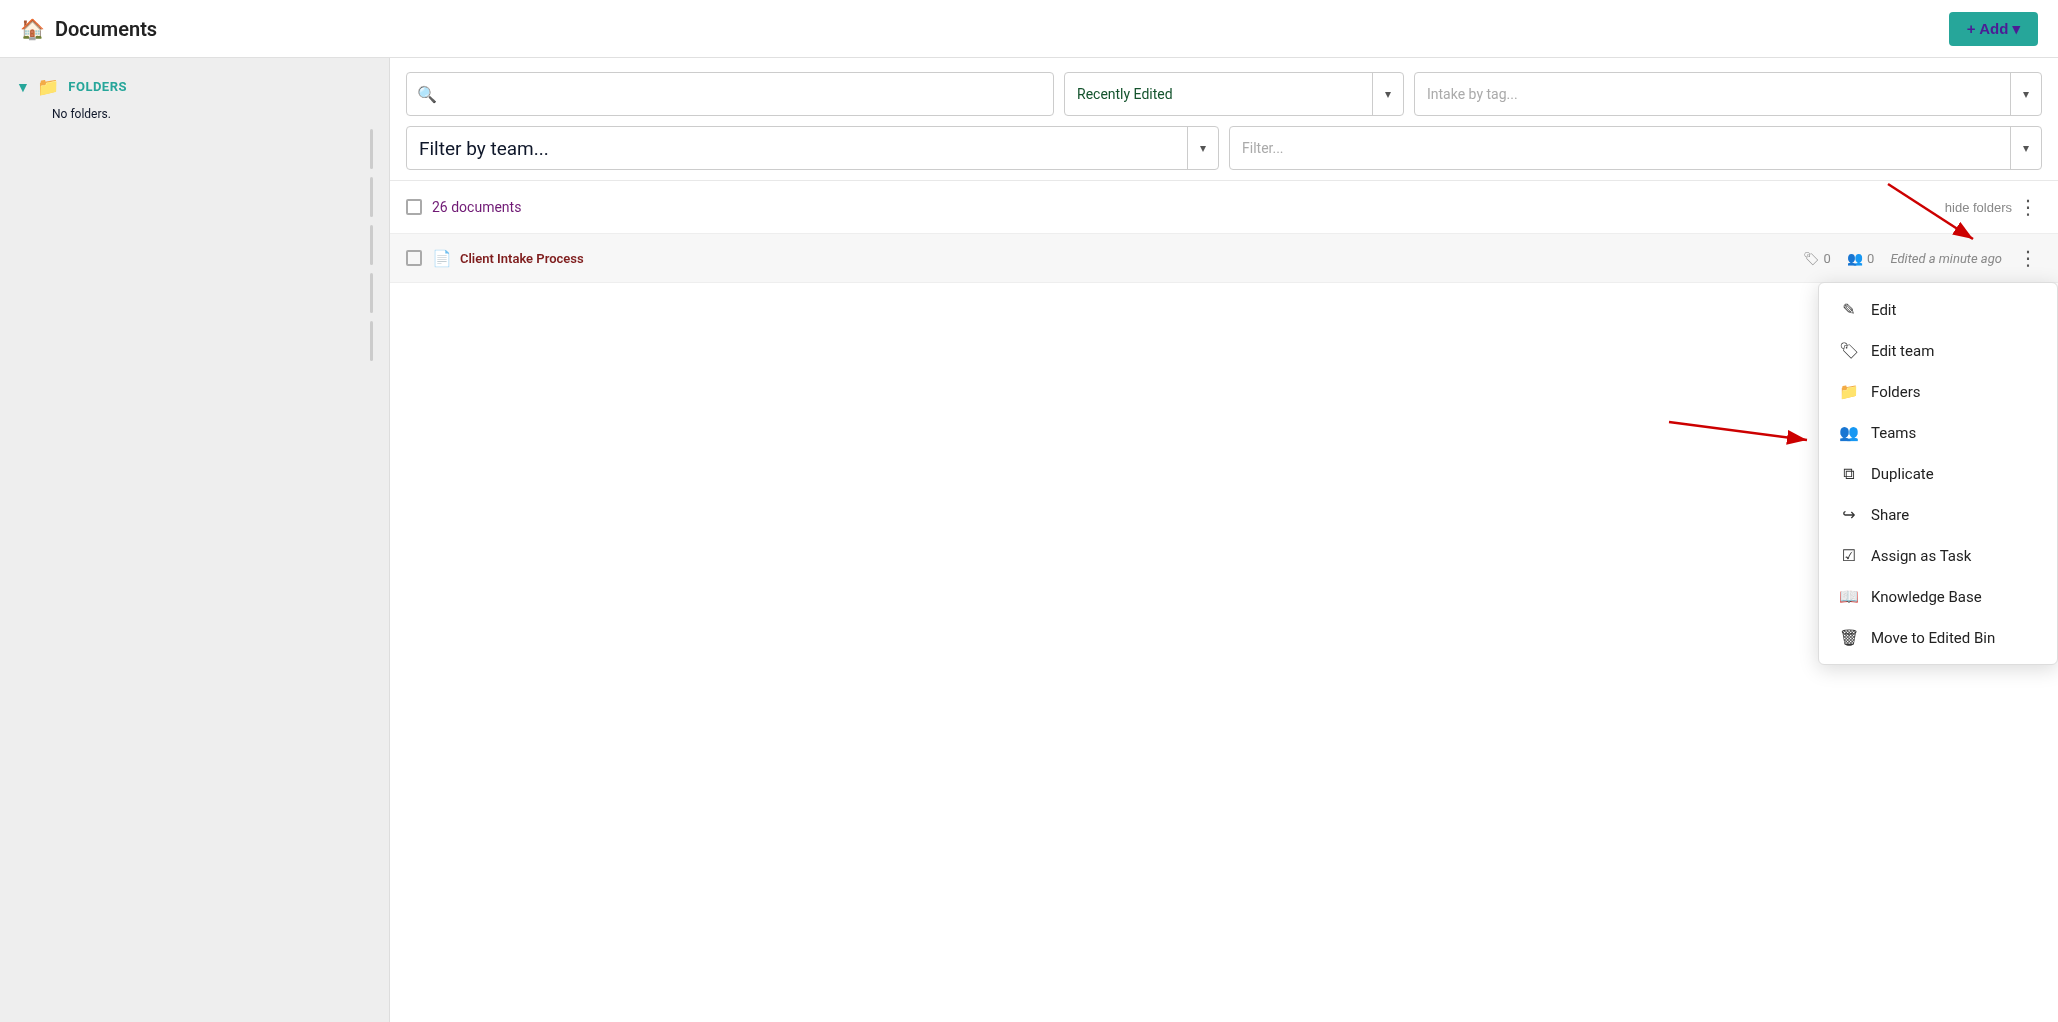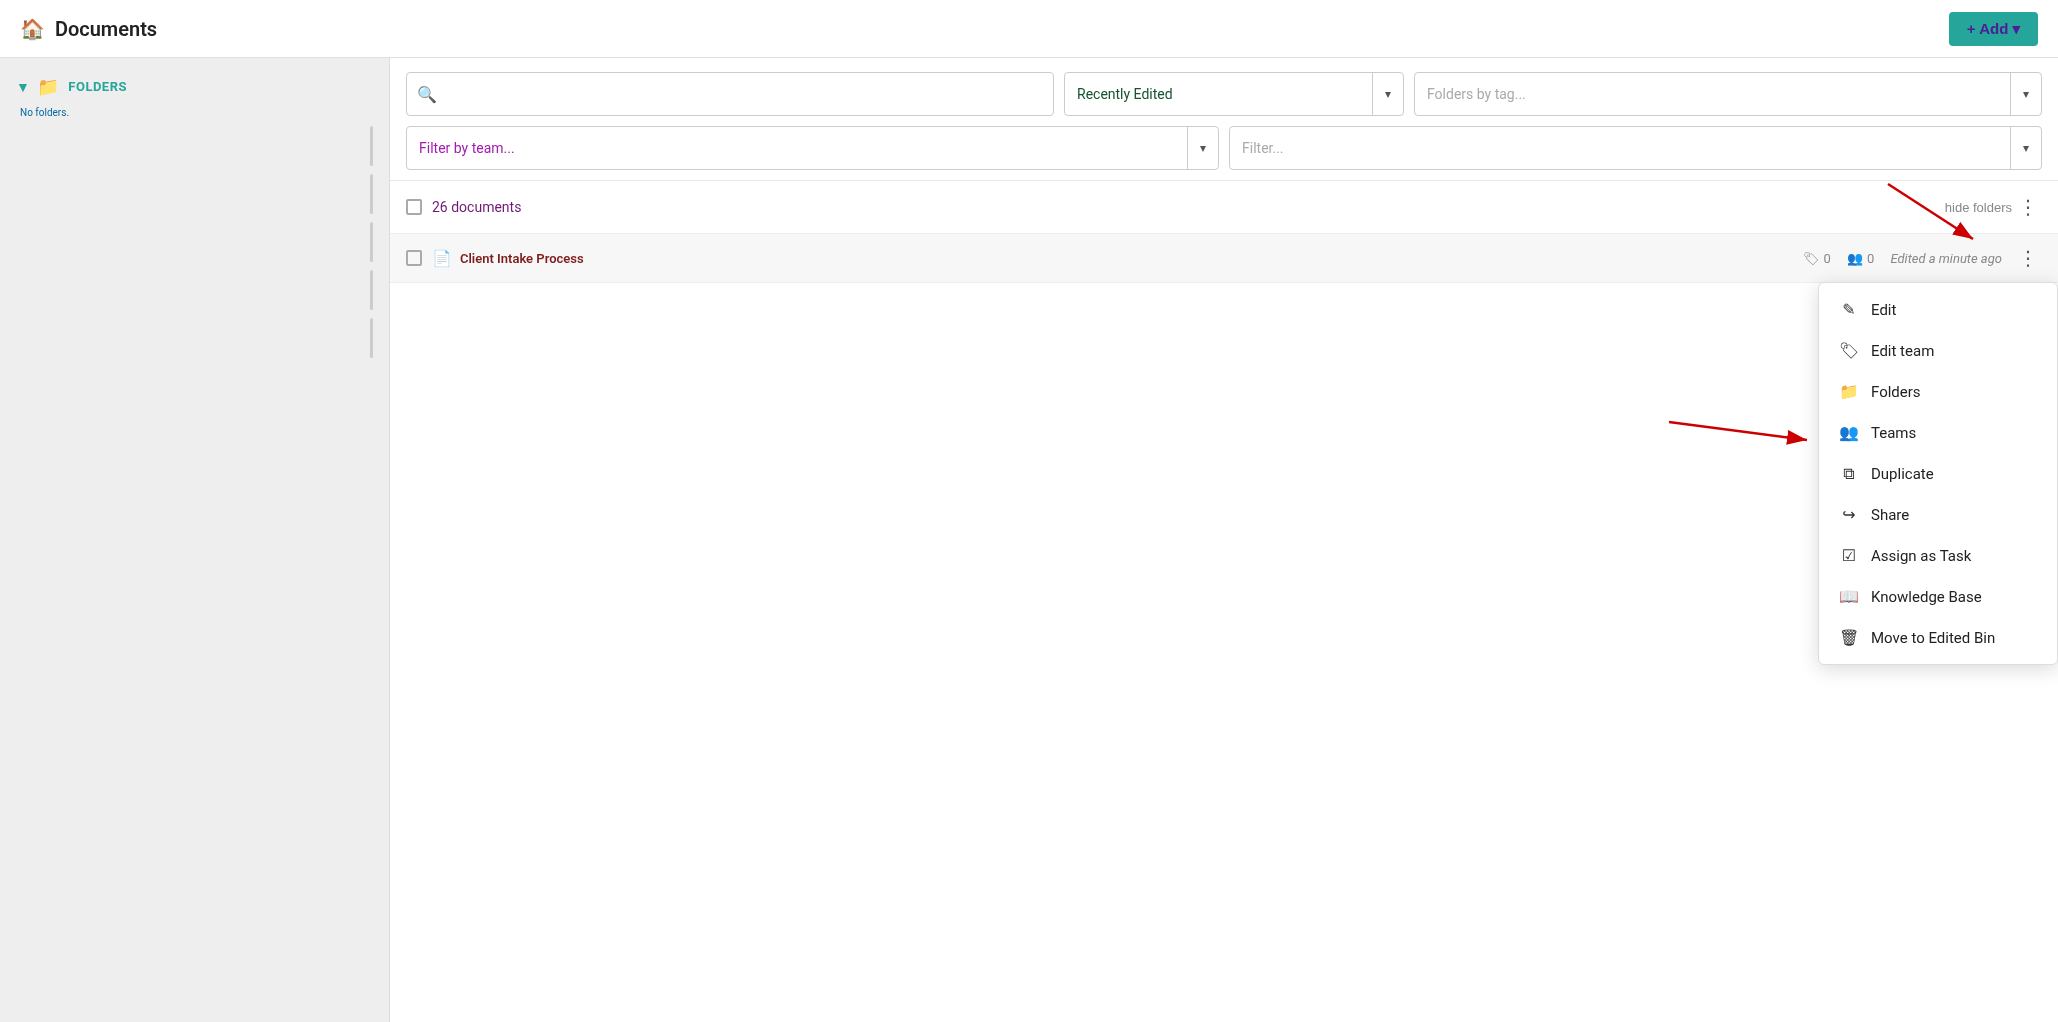--- a/index.html
+++ b/index.html
@@ -62,21 +62,21 @@
     }
     .chevron-down { color: #26a69a; font-size: 14px; }
     .folder-icon { color: #26a69a; font-size: 18px; }
     .folders-label {
       font-size: 13px;
       font-weight: 700;
       color: #26a69a;
       letter-spacing: 0.5px;
       text-transform: uppercase;
     }
-    .no-folders { font-size: 10px; color: #0369a1; padding-left: 4px; }
+    .no-folders { font-size: 12px; color: #0f172a; padding-left: 4px; margin-left: 32px; }
 
     
     .main {
       flex: 1;
       background: #fff;
       overflow-y: auto;
       position: relative;
     }
 
     
@@ -149,22 +149,22 @@
       align-items: center;
       border: 1px solid #ccc;
       border-radius: 4px;
       height: 44px;
       background: #fff;
       flex: 1;
       cursor: pointer;
     }
     .filter-team-label {
       padding: 0 12px;
-      font-size: 14px;
-      color: #a21caf;
+      font-size: 19px;
+      color: #0f172a;
       flex: 1;
     }
     .filter-team-arrow {
       padding: 0 12px;
       border-left: 1px solid #ccc;
       height: 100%;
       display: flex;
       align-items: center;
       color: #555;
       font-size: 12px;
@@ -350,21 +350,21 @@
           <span class="search-icon">🔍</span>
           <input class="search-input" type="text" placeholder="" style="">
         </div>
 
         <div class="select-box recently-edited">
           <span class="select-label">Recently Edited</span>
           <span class="select-arrow">▾</span>
         </div>
 
         <div class="select-box filter-tag">
-          <span class="select-label select-placeholder">Folders by tag...</span>
+          <span class="select-label select-placeholder">Intake by tag...</span>
           <span class="select-arrow">▾</span>
         </div>
       </div>
       <div class="filter-row">
 
         <div class="filter-team-box">
           <span class="filter-team-label">Filter by team...</span>
           <span class="filter-team-arrow">▾</span>
         </div>
 

